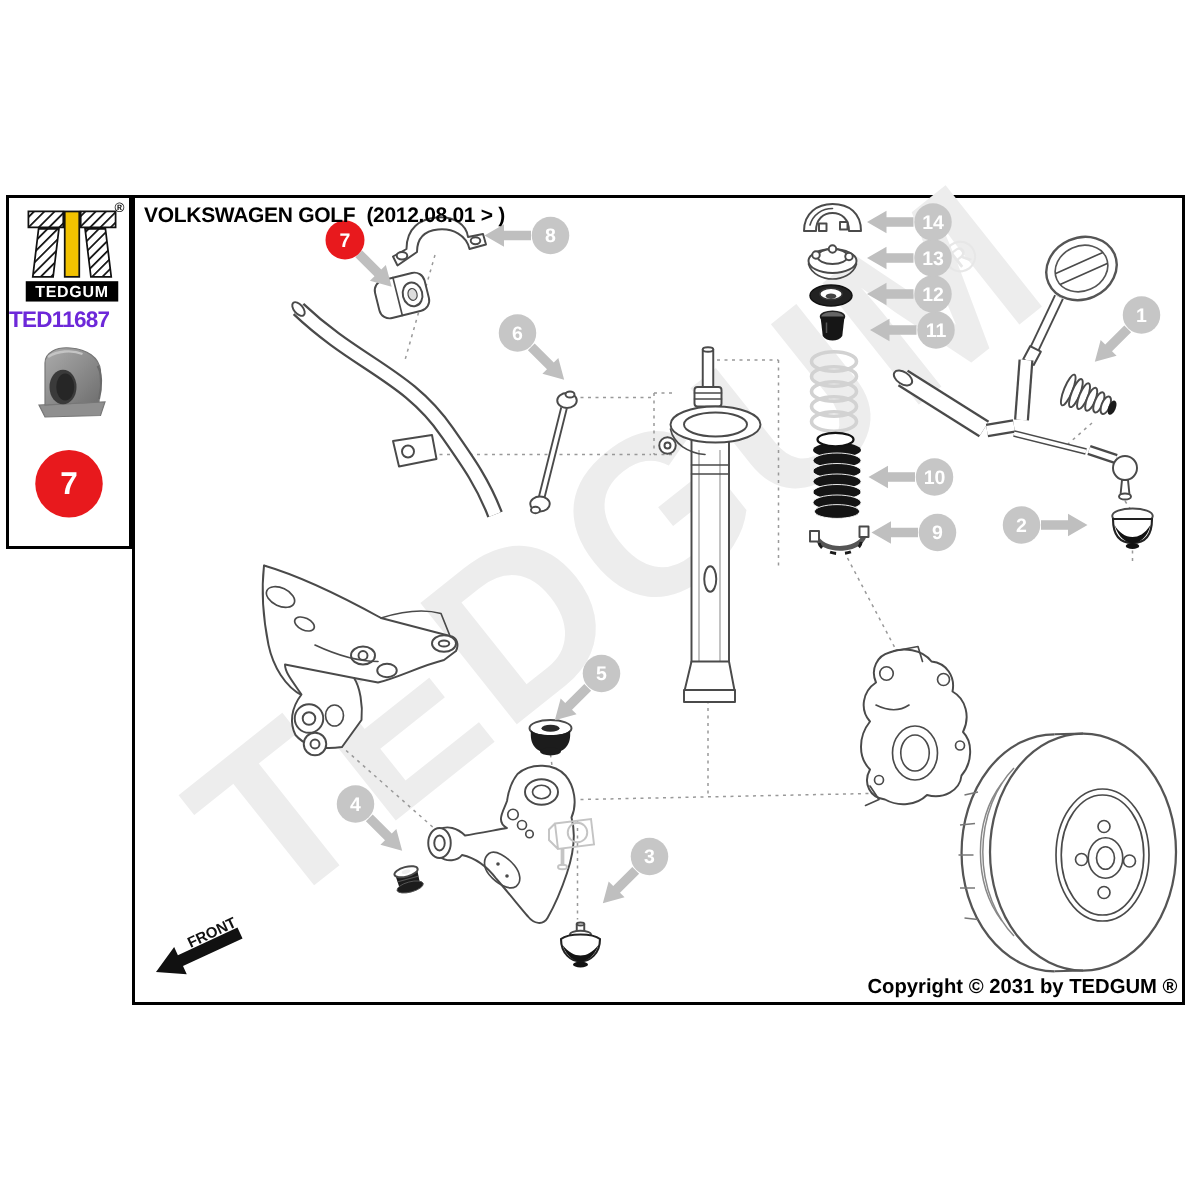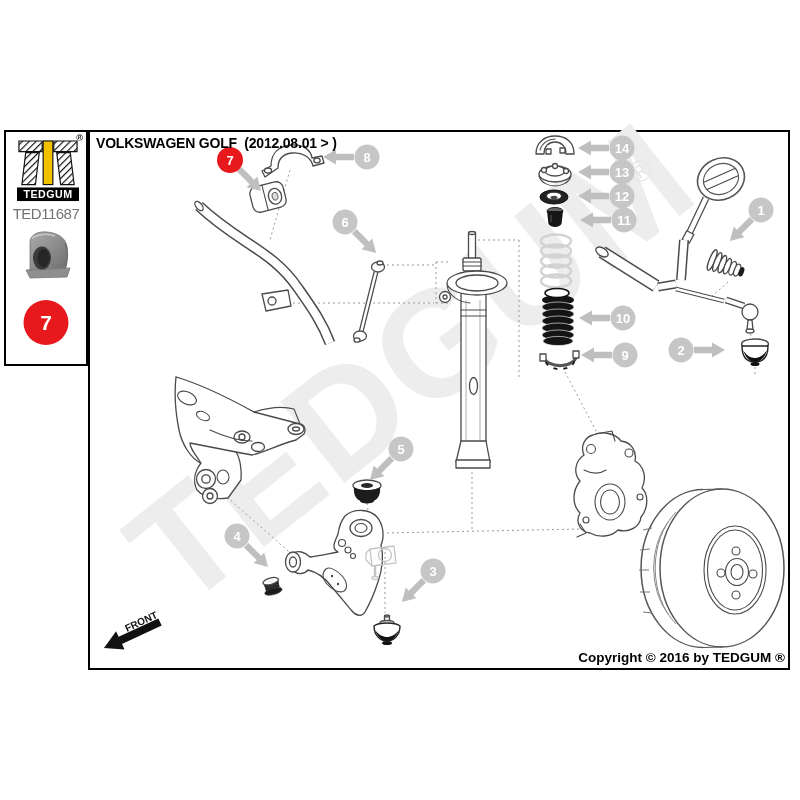--- a/index.html
+++ b/index.html
@@ -2,21 +2,21 @@
 <html><head>
 <meta charset="utf-8">
 <style>
   html,body{margin:0;padding:0;background:#fff;font-family:"Liberation Sans",sans-serif;}
   .stage{position:relative;width:800px;height:800px;background:#fff;overflow:hidden;}
   .main-border{position:absolute;left:88px;top:130px;width:702px;height:540px;border:2px solid #000;box-sizing:border-box;z-index:1;}
   .diagram-svg{position:absolute;left:0;top:0;z-index:2;}
   .info-panel{position:absolute;left:4px;top:130px;width:84px;height:236px;border:2px solid #000;box-sizing:border-box;background:#fff;z-index:3;}
   .reg-mark{position:absolute;right:3px;top:1px;font-size:9px;font-weight:bold;color:#111;}
   .logo-svg{position:absolute;left:11px;top:7px;}
-  .part-number{position:absolute;left:0;top:73px;width:100%;text-align:center;font-size:15px;font-weight:normal;color:#737373;letter-spacing:-0.5px;}
+  .part-number{position:absolute;left:0;top:73px;width:100%;font-size:15px;font-weight:bold;color:#6d28d9;letter-spacing:-0.5px;}
   .part-photo{position:absolute;left:12px;top:96px;}
   .badge{position:absolute;left:50%;top:168px;transform:translateX(-50%);width:45px;height:45px;border-radius:50%;display:flex;align-items:center;justify-content:center;color:#fff;font-size:21px;font-weight:bold;}
   .page-title{position:absolute;left:96px;top:135px;font-size:14px;font-weight:bold;color:#000;z-index:5;letter-spacing:-0.2px;white-space:pre;}
   .copyright{position:absolute;right:15px;top:650px;font-size:13.5px;font-weight:bold;color:#000;z-index:5;}
   
   .ln{fill:#fff;stroke:#4a4a4a;stroke-width:1.3;stroke-linejoin:round;}
   .lnf{fill:none;stroke:#4a4a4a;stroke-width:1.1;stroke-linejoin:round;stroke-linecap:round;}
   .ltf{fill:none;stroke:#c4c4c4;stroke-width:1.3;}
   .dot{fill:none;stroke:#999;stroke-width:1;stroke-dasharray:2 3;}
   .spring{fill:none;stroke:#d2d2d2;stroke-width:2.4;}
@@ -402,14 +402,14 @@
       <ellipse cx="24" cy="30" rx="9" ry="11.5" fill="#3a3a3a"></ellipse>
       <ellipse cx="25.5" cy="30" rx="6" ry="9" fill="#262626"></ellipse>
       <path d="M47,16 C50,20 50,30 48,38" fill="none" stroke="#6a6a6a" stroke-width="1.4"></path>
     </svg>
     <div class="badge" style="background: rgb(232, 25, 29);">
         <span>7</span>
       </div>
   </div>
 
   <div class="page-title">VOLKSWAGEN GOLF  (2012.08.01 &gt; )</div>
-  <div class="copyright">Copyright © 2016 by TEDGUM ®</div>
+  <div class="copyright">Copyright © 2031 by TEDGUM ®</div>
 </div>
 
 </body></html>

